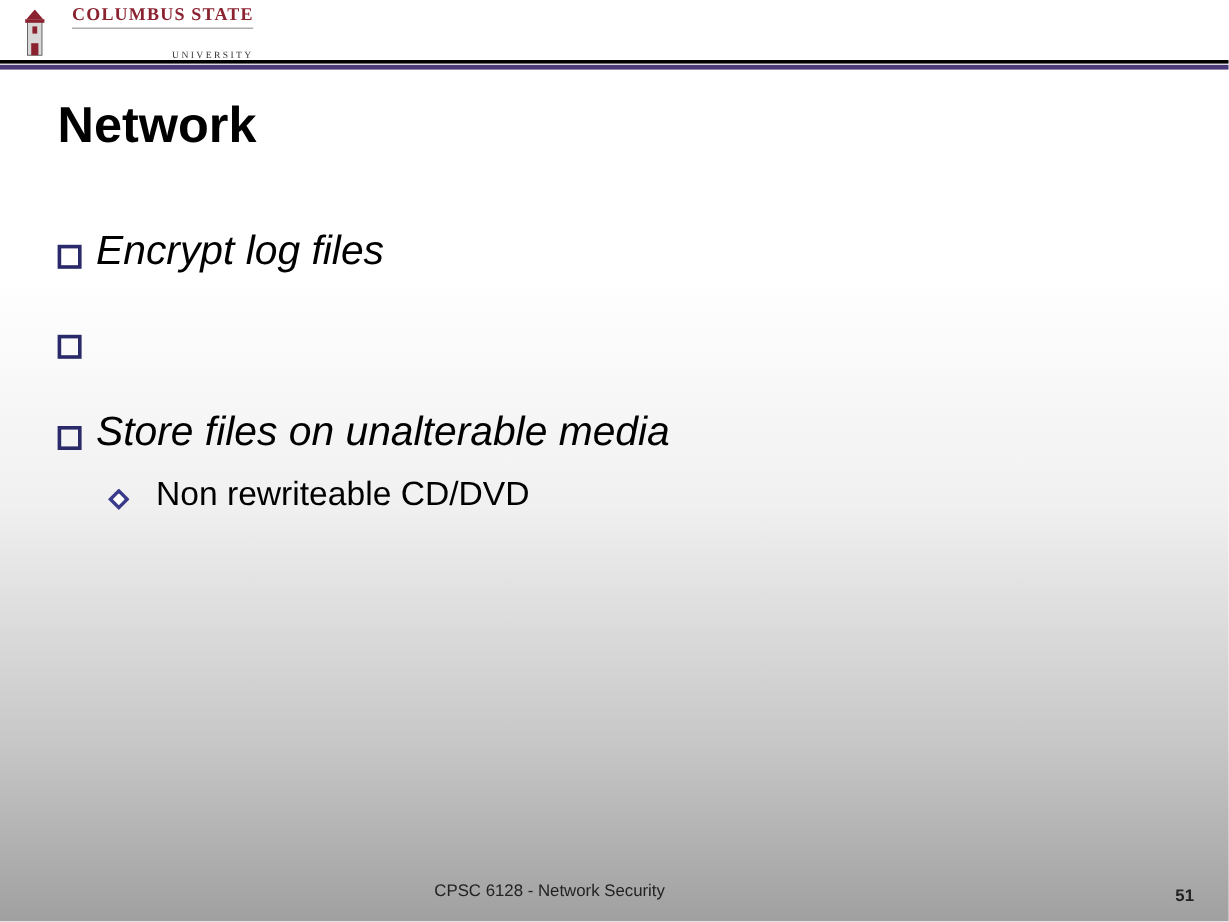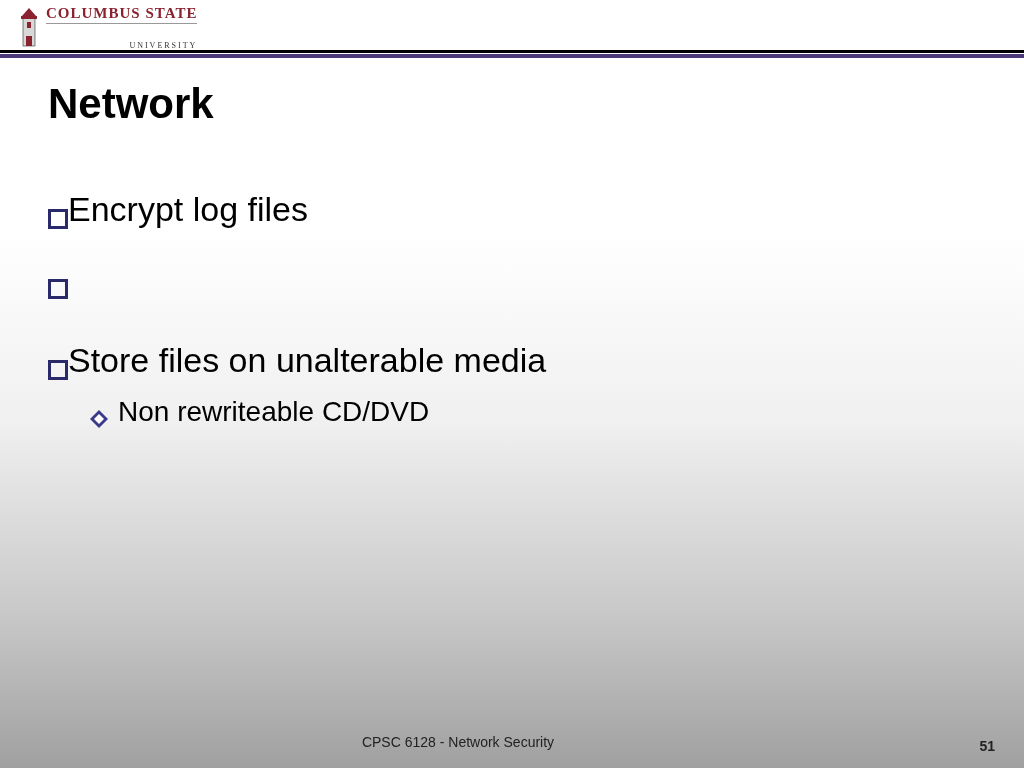--- a/index.html
+++ b/index.html
@@ -10,21 +10,21 @@
     position: relative;
     background: linear-gradient(to bottom, #ffffff 0%, #ffffff 30%, #f0f0f0 55%, #c8c8c8 80%, #a0a0a0 100%);
     overflow: hidden;
   }
   .header {
     position: absolute;
     left: 18px;
     top: 6px;
     display: flex;
     align-items: center;
-    gap: 6px;
+    gap: 20px;
   }
   .logo-tower {
     width: 22px;
     height: 40px;
     position: relative;
   }
   .logo-tower svg { display: block; }
   .logo-text {
     display: flex;
     flex-direction: column;
@@ -65,38 +65,40 @@
     color: #000;
   }
   .content {
     position: absolute;
     left: 48px;
     top: 190px;
     width: 900px;
   }
   .bullet-l1 {
     display: flex;
-    align-items: flex-end;
+    align-items: center;
+    gap: 12px;
     margin-bottom: 42px;
+    font-style: italic;
   }
   .bullet-l1 .sq {
     width: 20px;
     height: 20px;
     border: 3px solid #2a2a6a;
     flex: 0 0 auto;
     margin-top: 8px;
   }
   .bullet-l1 .txt {
     font-size: 34px;
     color: #000;
   }
   .bullet-l2 {
     display: flex;
-    align-items: flex-end;
-    gap: 10px;
+    align-items: center;
+    gap: 22px;
     margin-left: 42px;
     margin-top: -26px;
   }
   .bullet-l2 .dia {
     width: 18px;
     height: 18px;
     flex: 0 0 auto;
     margin-top: 8px;
     position: relative;
   }

